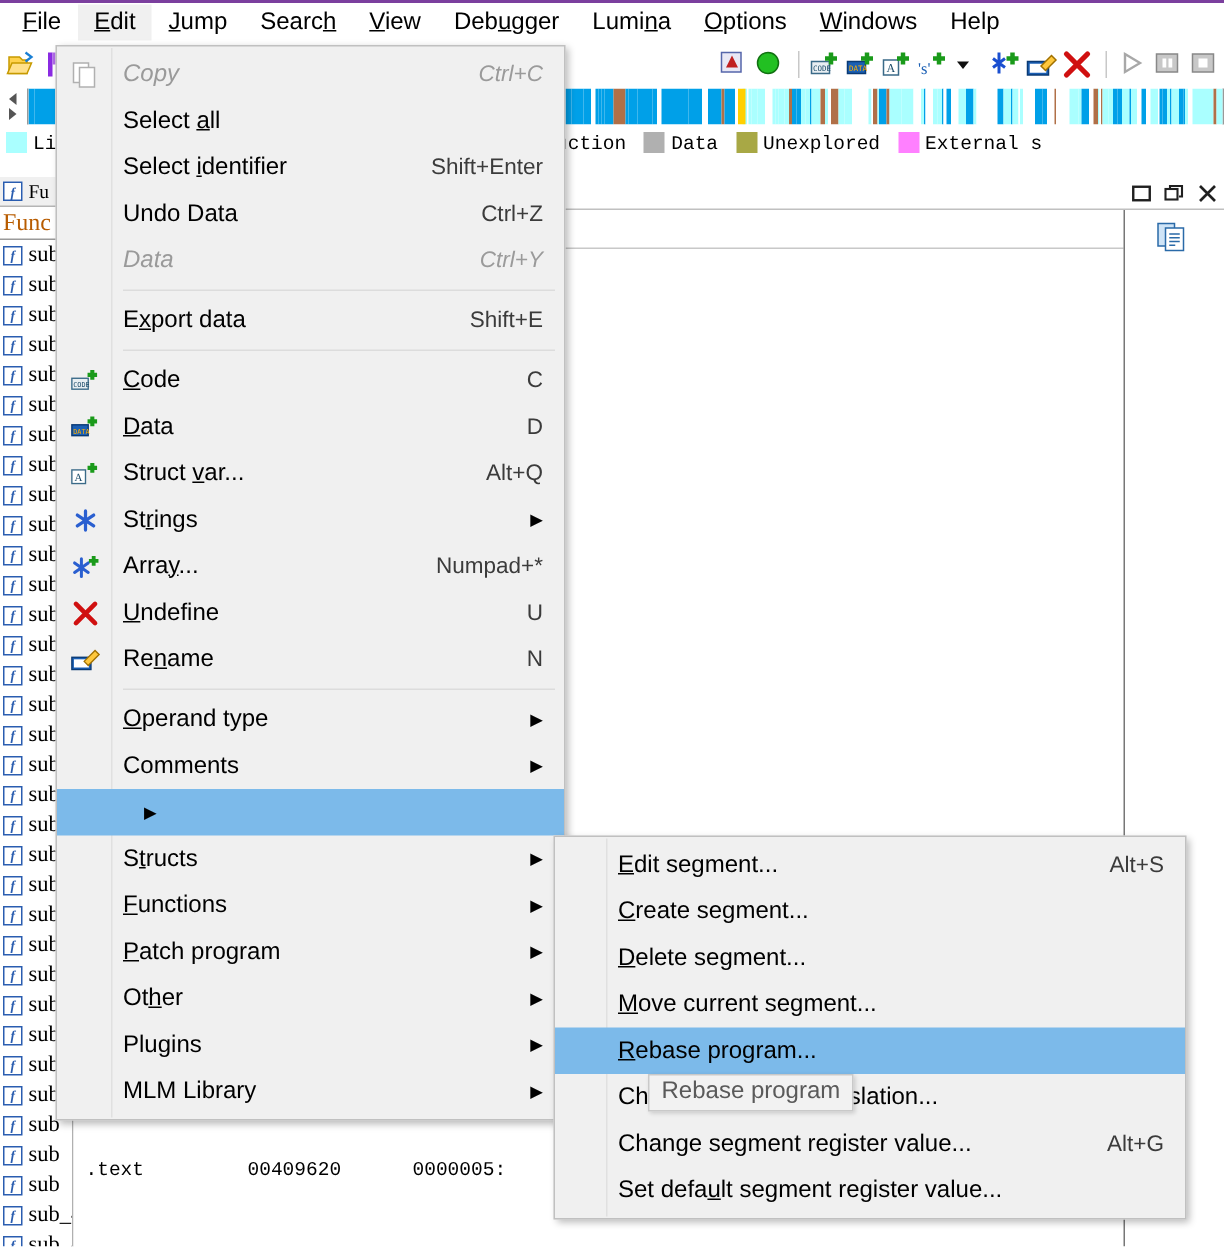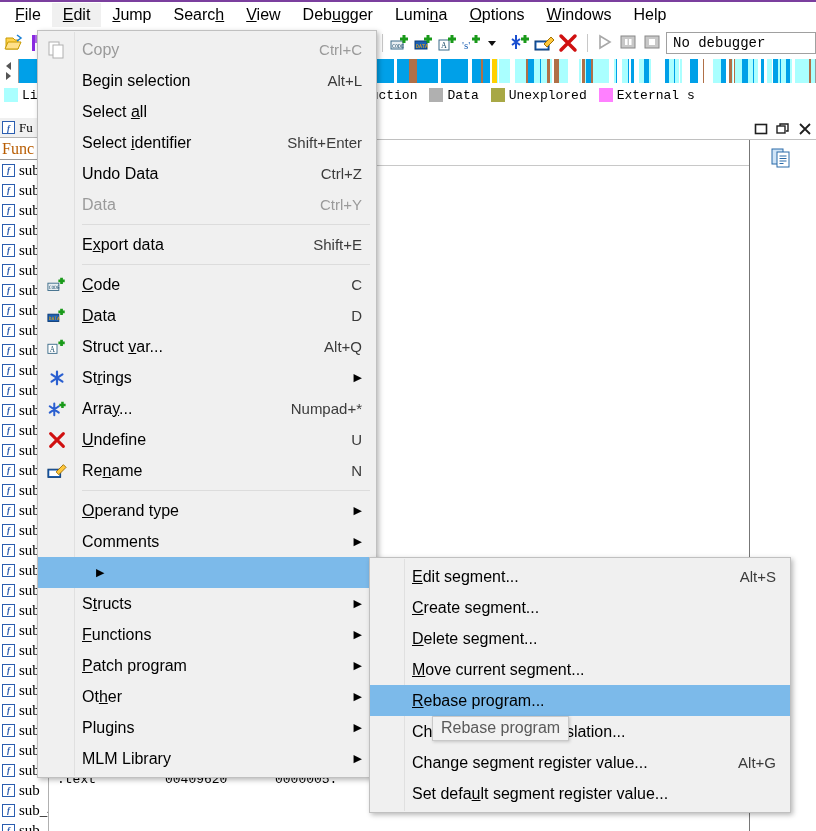--- a/index.html
+++ b/index.html
@@ -104,21 +104,21 @@
     position:absolute; background:#f0f0f0; border:1px solid #c0c0c0;
     box-shadow: 2px 2px 5px rgba(0,0,0,0.28);
     z-index: 50; padding: 3px 0;
   }
   #edit-menu { left:37px; top:30px; width:340px; }
   .menu .gutter { position:absolute; left:1px; top:1px; bottom:1px; width:36px;
                   background:#f0f0f0; border-right:1px solid #e0e0e0;}
   .mrow { height:31px; display:flex; align-items:center; position:relative;
           padding-left:44px; padding-right:14px; font-size:16px;
           font-family:"Liberation Sans", sans-serif; white-space:nowrap; }
-  .mrow.disabled { color:#9a9a9a; }
+  .mrow.disabled { color:#9a9a9a;font-style:italic; }
   .mrow.hl { background:#7cbaea; }
   .mrow .lbl { flex:1; }
   .mrow .acc { color:#3b3b3b; font-size:15px; margin-left:18px; }
   .mrow.disabled .acc { color:#9a9a9a; }
   .mrow .arrow { margin-left:14px; font-size:11px; }
   .mrow .mi { position:absolute; left:8px; width:22px; height:20px;
               display:flex; align-items:center; justify-content:center; }
   .mdiv { height:1px; background:#dcdcdc; margin:4px 6px 4px 44px; }
 
   
@@ -244,21 +244,20 @@
         <rect x="7" y="7" width="2.5" height="6" fill="#fff"></rect>
         <rect x="11" y="7" width="2.5" height="6" fill="#fff"></rect>
       </svg>
   </span>
   <span class="tbicon">
     <svg width="20" height="20" viewBox="0 0 20 20">
         <rect x="3" y="4" width="14" height="12" fill="#c8c8c8" stroke="#888"></rect>
         <rect x="7" y="7" width="6" height="6" fill="#fff"></rect>
       </svg>
   </span>
-  <span class="dbgcombo">No debugger</span>
 </div>
 
 <div class="navband">
   <div class="navarrows">
     <svg width="12" height="22" viewBox="0 0 12 22">
       <path d="M8 2L3 6l5 4z" fill="#555"></path>
       <path d="M3 12l5 4-5 4z" fill="#555"></path>
     </svg>
   </div>
   <div class="navstrip" id="navstrip">
@@ -847,24 +846,20 @@
       <span class="mi">
         <svg width="20" height="20" viewBox="0 0 20 20">
           <rect x="2" y="2" width="10" height="13" fill="#fff" stroke="#b0b0b0"></rect>
           <rect x="6" y="5" width="10" height="13" fill="#fff" stroke="#b0b0b0"></rect>
         </svg>
       </span>
       <span class="lbl">Copy</span>
       <span class="acc">Ctrl+C</span>
     </div>
     <div class="mrow">
-      <span class="lbl">Begin selection</span>
-      <span class="acc">Alt+L</span>
-    </div>
-    <div class="mrow">
       <span class="lbl">Select <u>a</u>ll</span>
     </div>
     <div class="mrow">
       <span class="lbl">Select <u>i</u>dentifier</span>
       <span class="acc">Shift+Enter</span>
     </div>
     <div class="mrow">
       <span class="lbl">Undo Data</span>
       <span class="acc">Ctrl+Z</span>
     </div>

